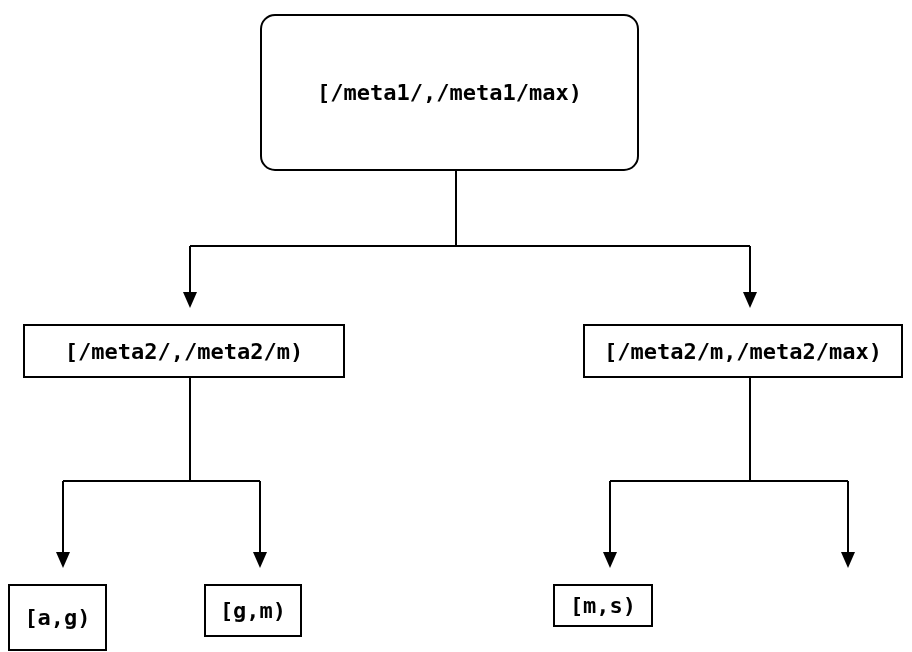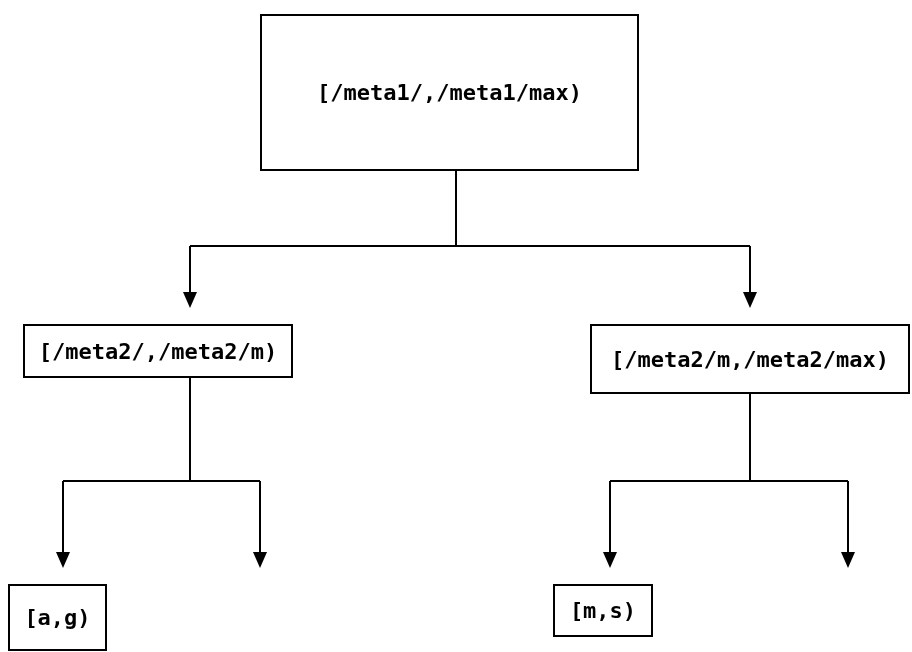--- a/index.html
+++ b/index.html
@@ -39,26 +39,26 @@
     background: #ffffff;
     color: #000000;
     display: flex;
     align-items: center;
     justify-content: center;
     font-size: 22px;
     font-weight: 700;
     white-space: nowrap;
     letter-spacing: 0;
   }
-  .node-root       { left: 260px; top: 14px;  width: 379px; height: 157px; }
-  .node-meta2-low  { left: 23px;  top: 324px; width: 270px; height: 54px; }
-  .node-meta2-high { left: 583px; top: 324px; width: 320px; height: 70px; margin-left: 7px; }
+  .node-root       { left: 260px; top: 14px;  width: 379px; height: 157px; border-radius: 15px; }
+  .node-meta2-low  { left: 23px;  top: 324px; width: 322px; height: 54px; }
+  .node-meta2-high { left: 583px; top: 324px; width: 320px; height: 54px; }
   .node-leaf-ag    { left: 8px;   top: 584px; width: 99px;  height: 67px; }
   .node-leaf-gm    { left: 204px; top: 584px; width: 98px;  height: 53px; }
-  .node-leaf-ms    { left: 553px; top: 584px; width: 100px; height: 53px; }
+  .node-leaf-ms    { left: 553px; top: 584px; width: 100px; height: 43px; }
   .node-leaf-smax  { left: 779px; top: 584px; width: 127px; height: 53px; }
 </style>
 </head>
 <body>
 
 <div class="diagram">
 
   <svg class="connectors" viewBox="0 0 912 652" xmlns="http://www.w3.org/2000/svg" aria-hidden="true">
 
     <path d="M456 171 L456 246 M190 246 L750 246 M190 246 L190 293 M750 246 L750 293"></path>
@@ -75,17 +75,18 @@
   </svg>
 
   <div class="node node-root">[/meta1/,/meta1/max)</div>
 
   <div class="node node-meta2-low">[/meta2/,/meta2/m)</div>
 
   <div class="node node-meta2-high">[/meta2/m,/meta2/max)</div>
 
   <div class="node node-leaf-ag">[a,g)</div>
 
+  <div class="node node-leaf-gm">[g,m)</div>
 
   <div class="node node-leaf-ms">[m,s)</div>
 
 
 </div>
 
 </body></html>

